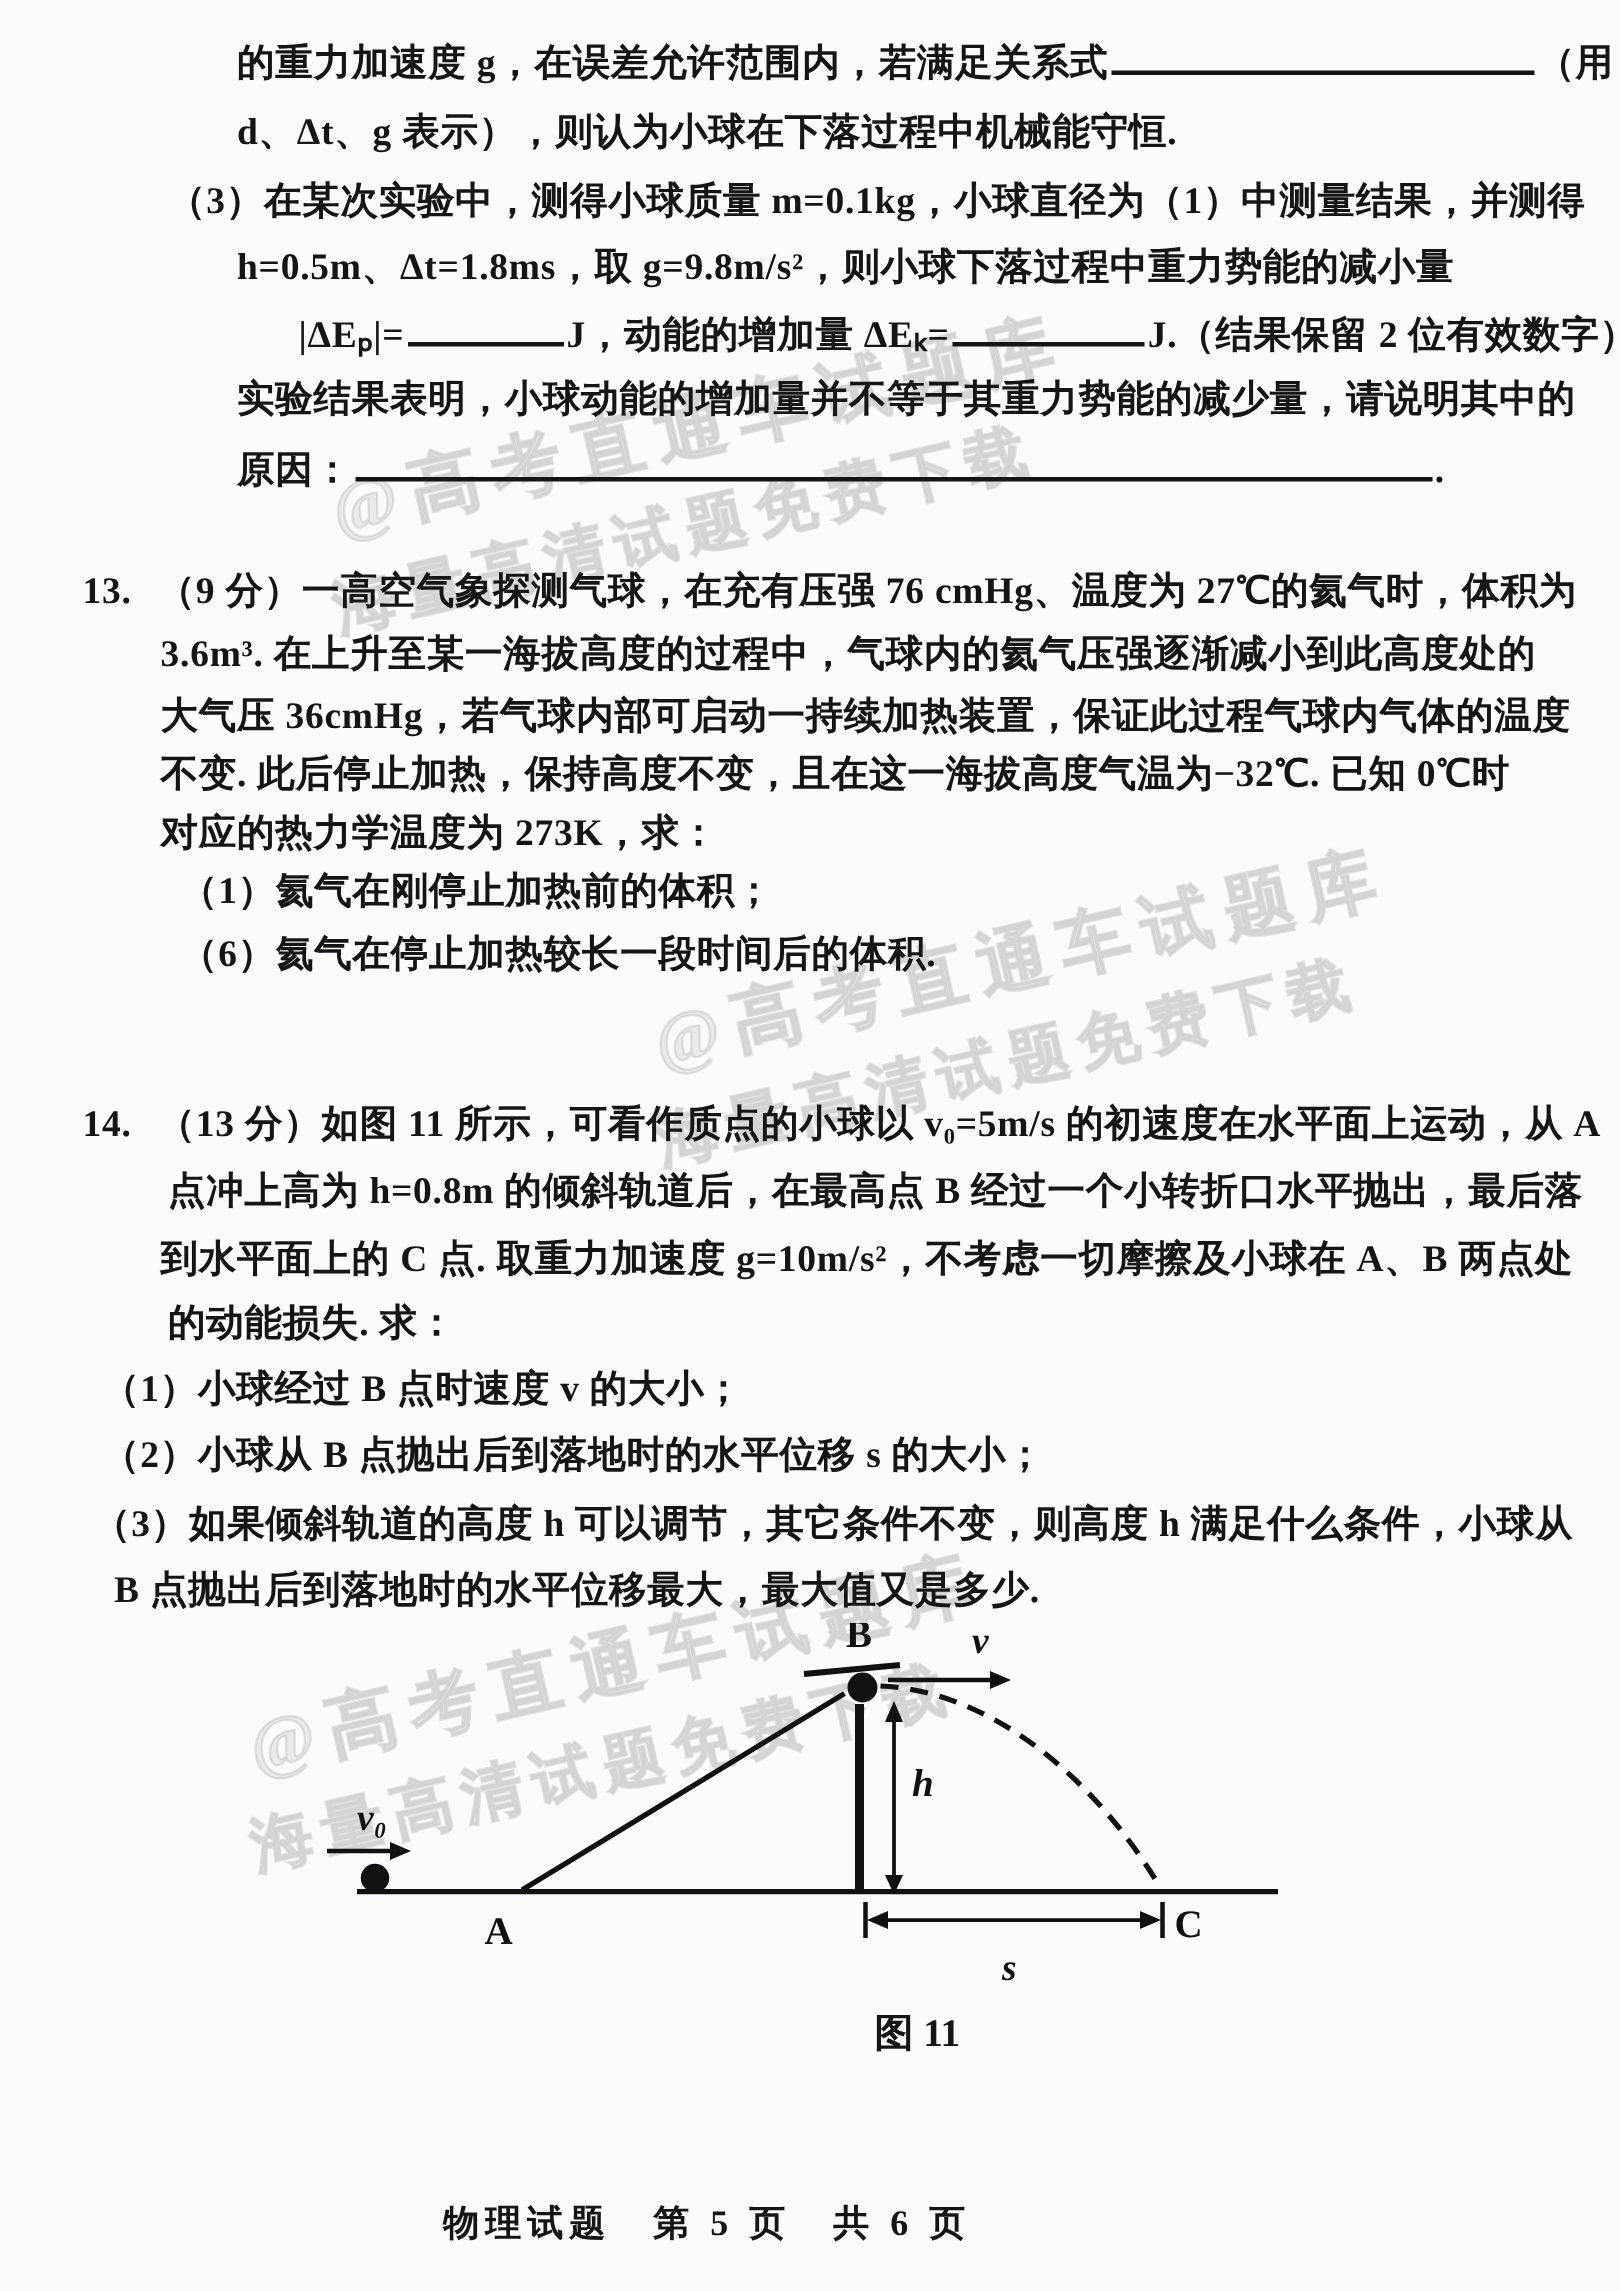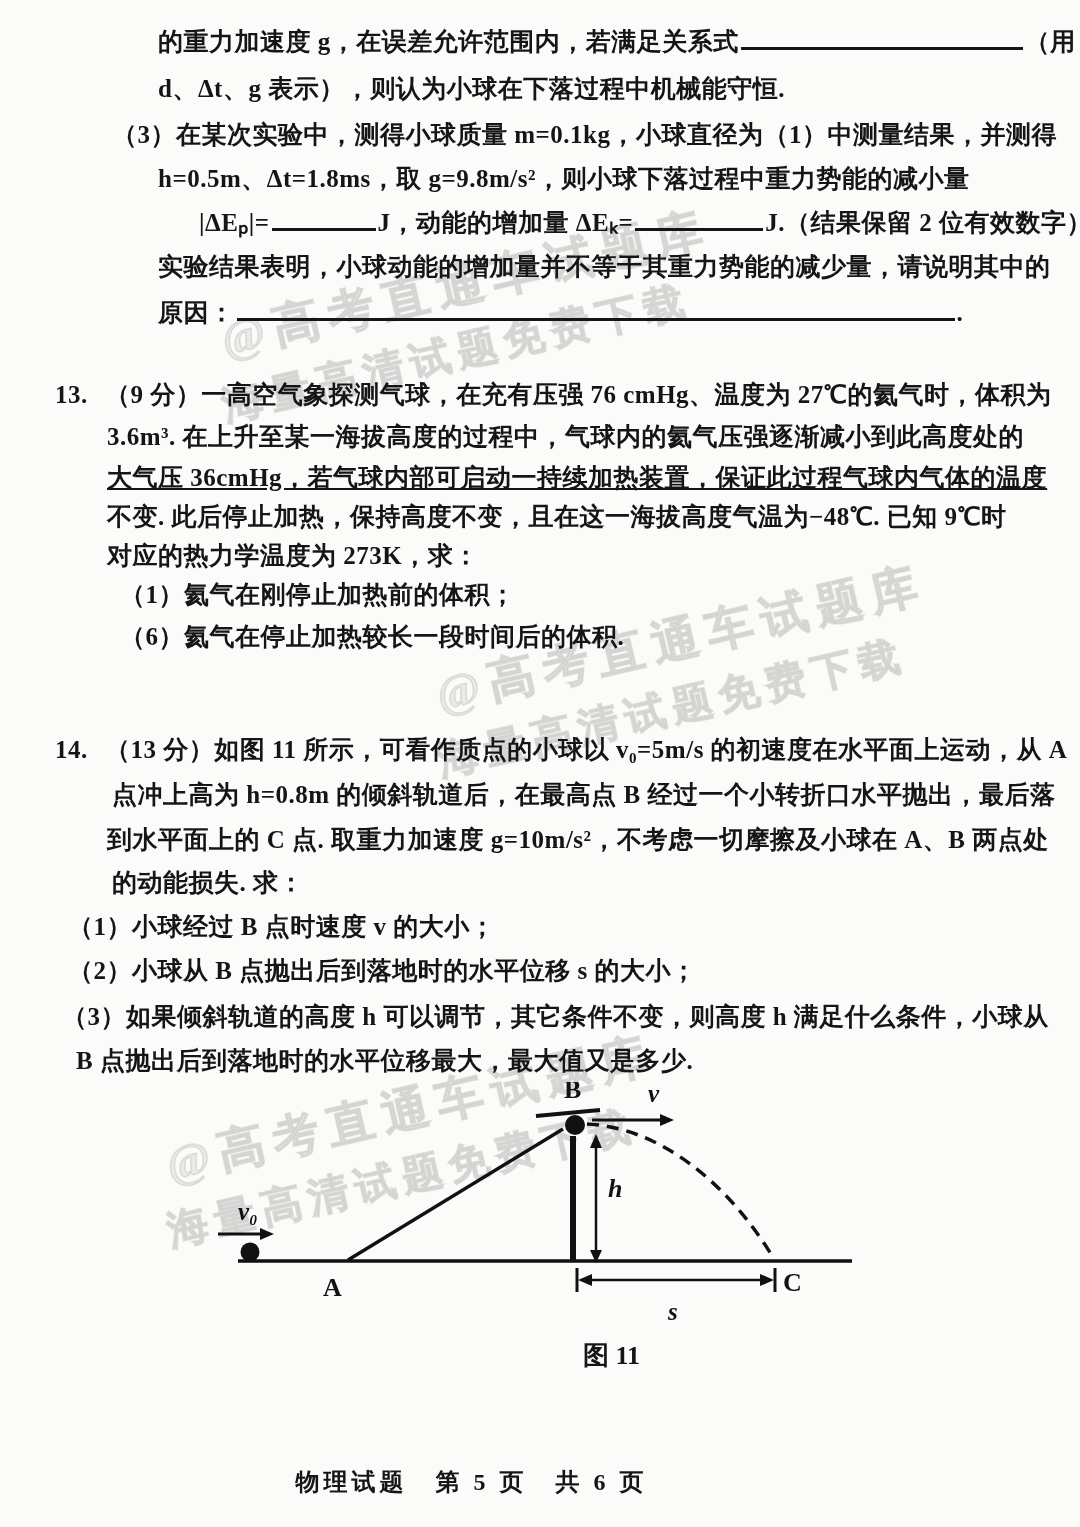--- a/index.html
+++ b/index.html
@@ -79,22 +79,22 @@
     </div>
     <div class="line" style="left:158px;top:250px;">实验结果表明，小球动能的增加量并不等于其重力势能的减少量，请说明其中的</div>
     <div class="line" style="left:158px;top:296px;">
       <span>原因：</span><span class="blank" style="width:718px;"></span><span>.</span>
     </div>
 
     <div class="line" style="left:55px;top:378px;">
       <span class="qnum">13.</span><span>（9 分）一高空气象探测气球，在充有压强 76 cmHg、温度为 27℃的氦气时，体积为</span>
     </div>
     <div class="line" style="left:107px;top:420px;">3.6m³. 在上升至某一海拔高度的过程中，气球内的氦气压强逐渐减小到此高度处的</div>
-    <div class="line" style="left:107px;top:461px;text-decoration:underline;">大气压 36cmHg，若气球内部可启动一持续加热装置，保证此过程气球内气体的温度</div>
-    <div class="line" style="left:107px;top:500px;">不变. 此后停止加热，保持高度不变，且在这一海拔高度气温为−48℃. 已知 9℃时</div>
+    <div class="line" style="left:107px;top:461px;">大气压 36cmHg，若气球内部可启动一持续加热装置，保证此过程气球内气体的温度</div>
+    <div class="line" style="left:107px;top:500px;">不变. 此后停止加热，保持高度不变，且在这一海拔高度气温为−32℃. 已知 0℃时</div>
     <div class="line" style="left:107px;top:539px;">对应的热力学温度为 273K，求：</div>
     <div class="line" style="left:120px;top:578px;">（1）氦气在刚停止加热前的体积；</div>
     <div class="line" style="left:120px;top:620px;">（6）氦气在停止加热较长一段时间后的体积.</div>
 
     <div class="line" style="left:55px;top:733px;">
       <span class="qnum">14.</span><span>（13 分）如图 11 所示，可看作质点的小球以 v₀=5m/s 的初速度在水平面上运动，从 A</span>
     </div>
     <div class="line" style="left:112px;top:778px;">点冲上高为 h=0.8m 的倾斜轨道后，在最高点 B 经过一个小转折口水平抛出，最后落</div>
     <div class="line" style="left:107px;top:823px;">到水平面上的 C 点. 取重力加速度 g=10m/s²，不考虑一切摩擦及小球在 A、B 两点处</div>
     <div class="line" style="left:112px;top:866px;">的动能损失. 求：</div>

